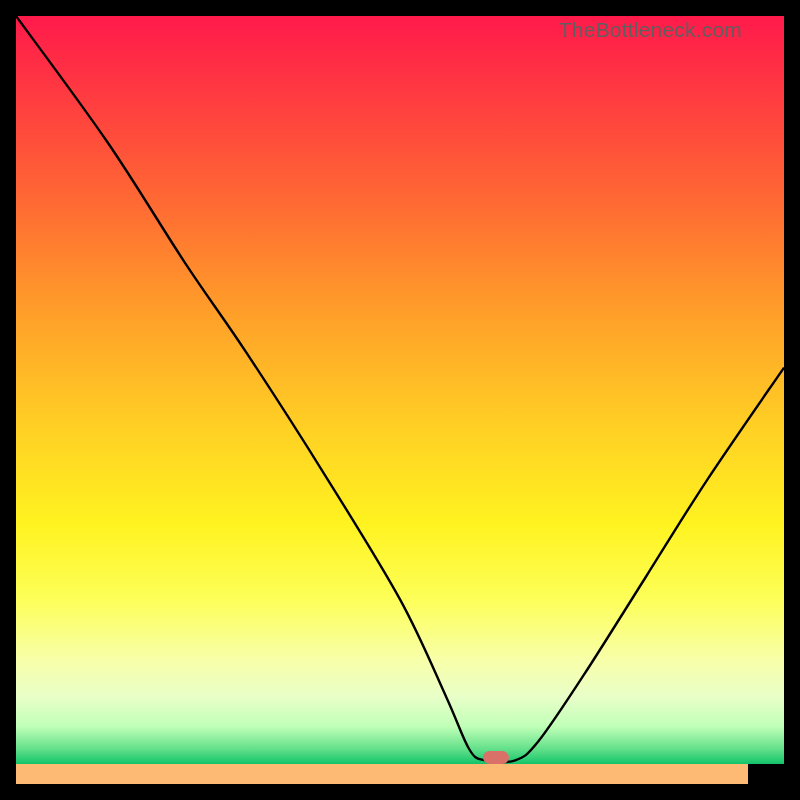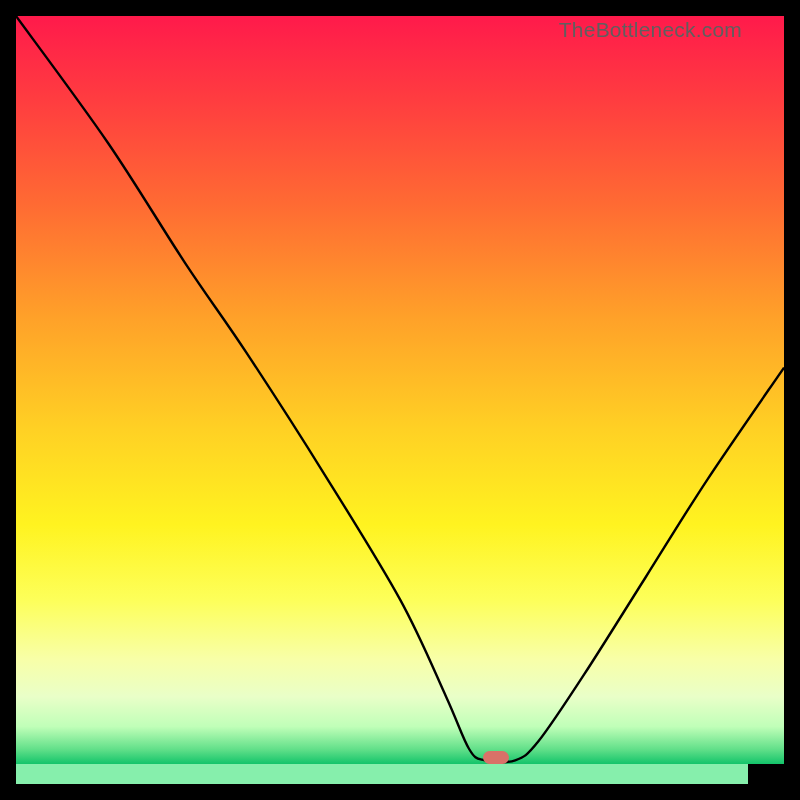--- a/index.html
+++ b/index.html
@@ -9,21 +9,21 @@
     height: 800px;
     background: #000;
     overflow: hidden;
   }
   .frame {
     position: absolute;
     left: 16px;
     top: 16px;
     width: 732px;
     height: 768px;
-    background: #86efac;
+    background: #fdba74;
   }
   .plot-area {
     position: absolute;
     left: 0;
     top: 0;
     width: 768px;
     height: 748px;
   }
   .gradient {
     position: absolute;

